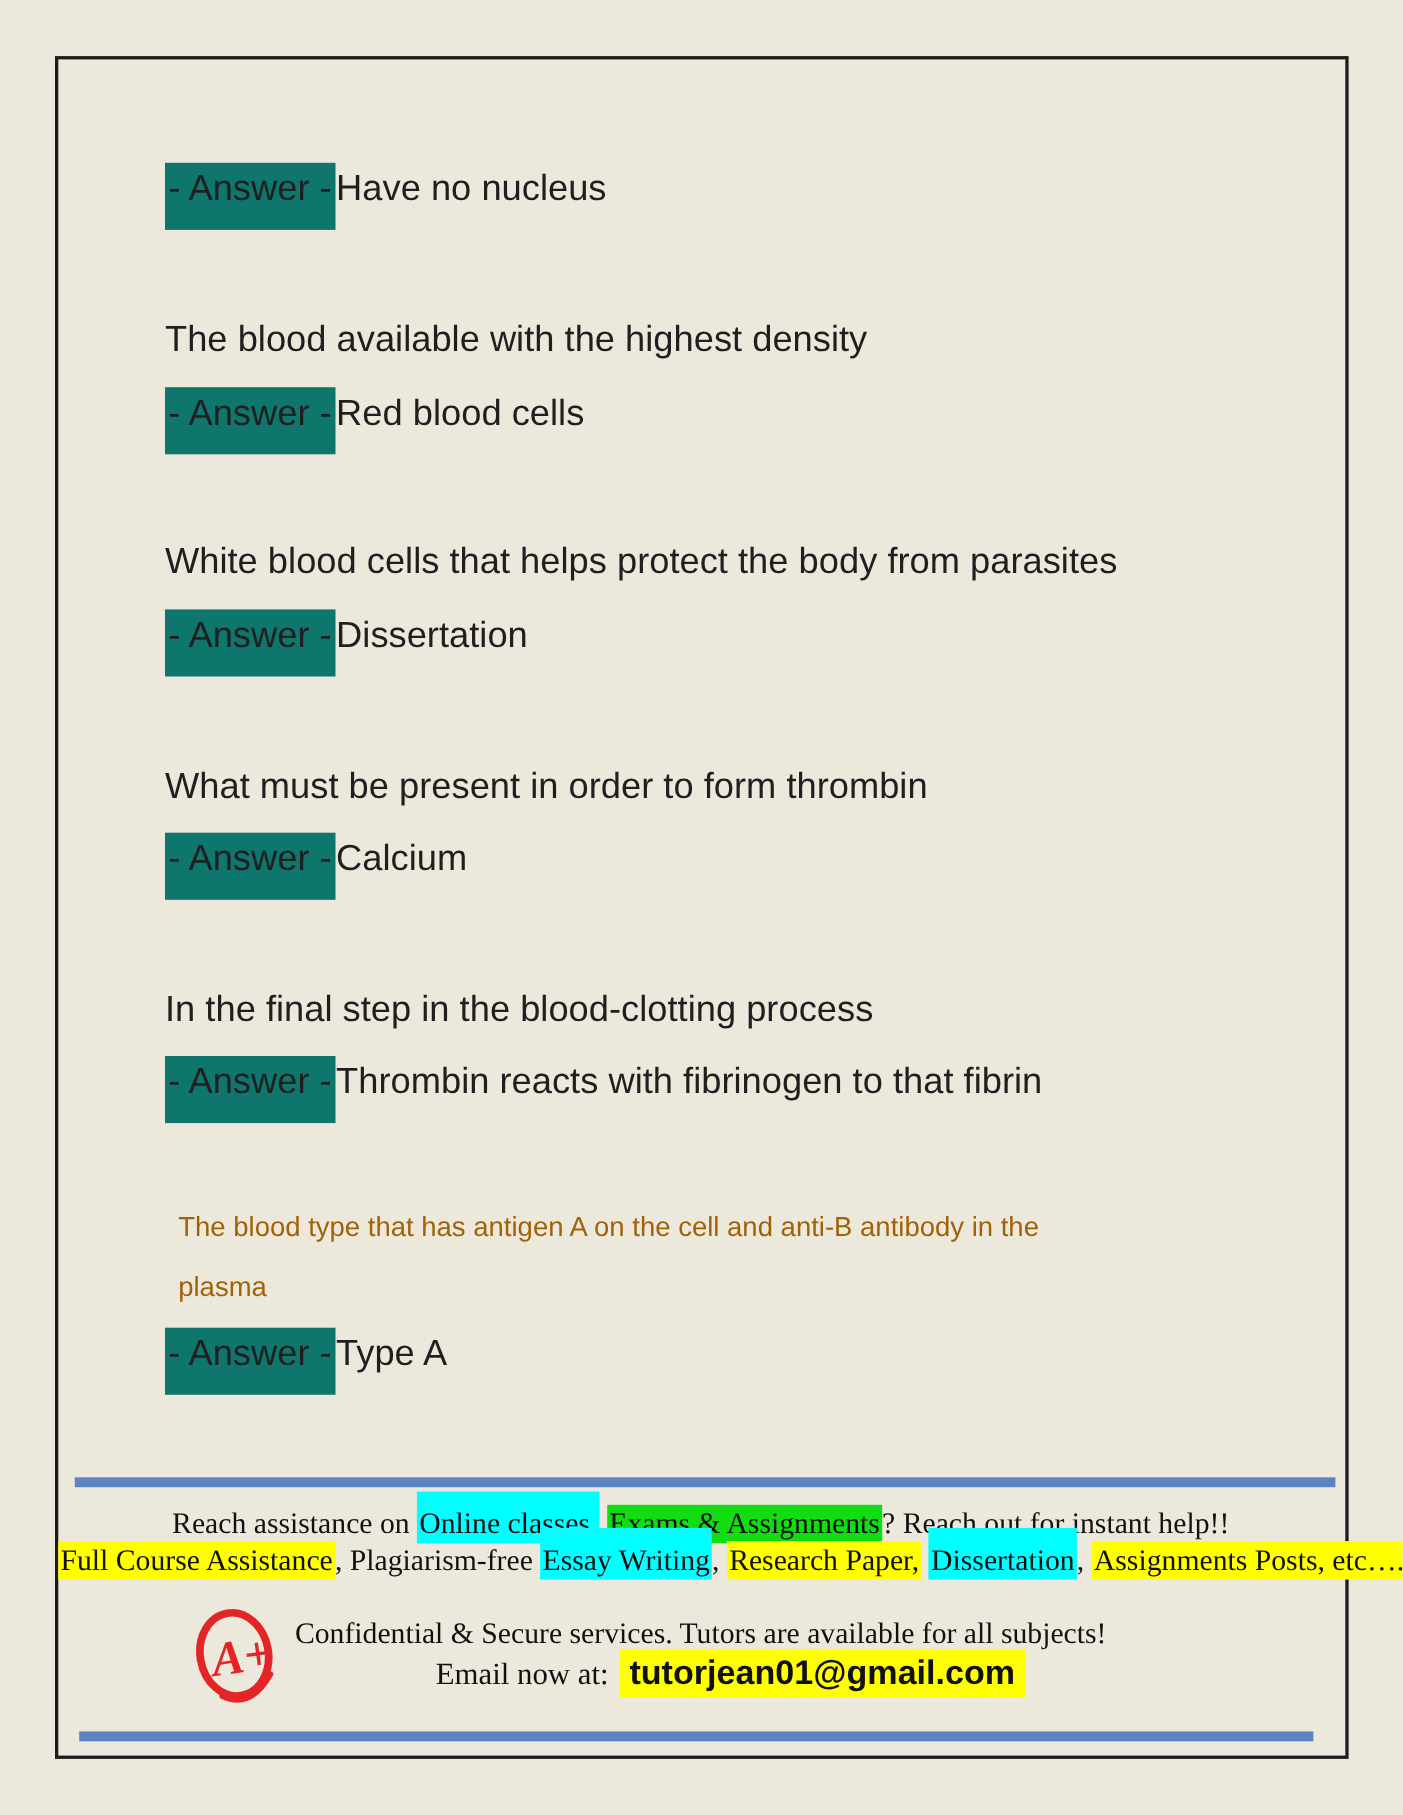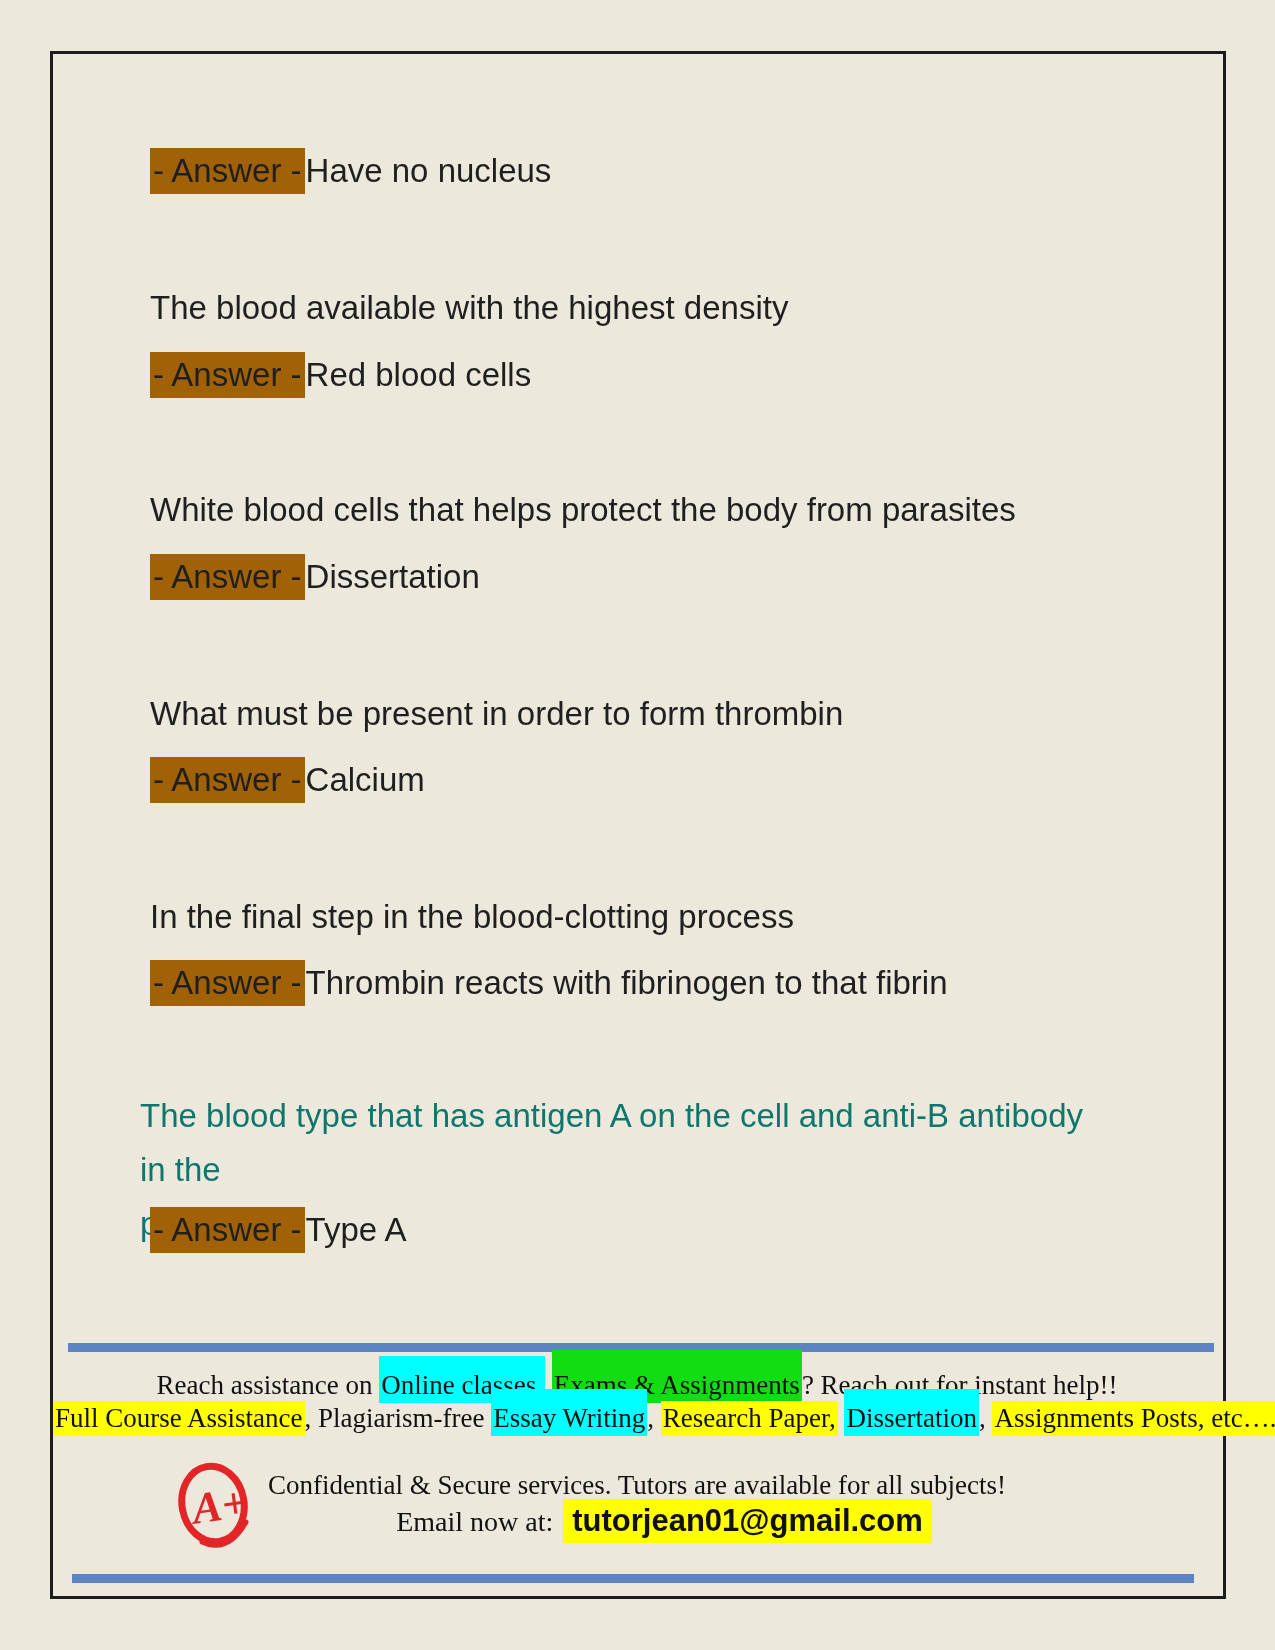--- a/index.html
+++ b/index.html
@@ -15,36 +15,36 @@
     position:absolute;left:50px;top:51px;width:1176px;height:1548px;
     box-sizing:border-box;border:3px solid #1c1c1c;background:transparent;
   }
   
   .line{
     position:absolute;left:150px;
     font-size:33px;line-height:44px;color:#1f1f1f;
     white-space:nowrap;letter-spacing:0px;
   }
   .qwrap{
-    position:absolute;left:140px;width:960px;
-    font-size:33px;line-height:54px;color:#0f766e;
+    position:absolute;left:162px;width:960px;
+    font-size:25px;line-height:54px;color:#a16207;
   }
-  .hl-y{background:#a16207;padding:4px 3px 5px 3px;margin-top:48px;}
+  .hl-y{background:#0f766e;padding:4px 3px 20px 3px;margin-top:48px;}
   .ans-text{padding-left:1px;}
   
   .divider{
     position:absolute;height:9px;background:#5b84c0;
   }
   .fline{
     position:absolute;left:53px;width:1168px;text-align:center;
     font-family:"Liberation Serif", serif;font-size:27px;line-height:35px;color:#111;
     white-space:nowrap;
   }
   .fhl-c{background:#00ffff;padding:14px 2px 3px 2px;}
-  .fhl-g{background:#12dd12;padding:20px 2px 3px 2px;}
+  .fhl-g{background:#12dd12;padding:2px 2px 3px 2px;}
   .fhl-y{background:#ffff00;padding:2px 2px 3px 2px;}
   .email-line{
     position:absolute;left:98px;width:1132px;text-align:center;
     font-family:"Liberation Serif", serif;font-size:28px;line-height:36px;color:#111;
     white-space:nowrap;
   }
   .email-addr{
     font-family:"Liberation Sans", sans-serif;font-weight:bold;font-size:31px;
     background:#ffff00;padding:4px 9px 5px 9px;margin-left:10px;color:#111;
   }

